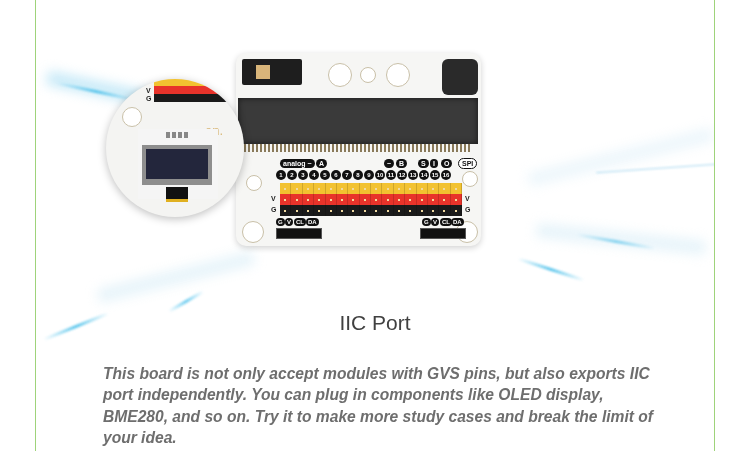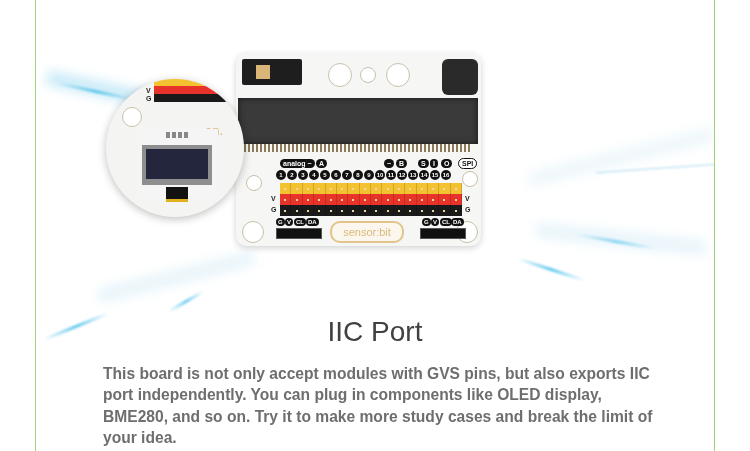--- a/index.html
+++ b/index.html
@@ -22,22 +22,22 @@
   .pin{flex:1;border-right:1px solid rgba(0,0,0,.15);position:relative;}
   .pin::after{content:"";position:absolute;left:50%;top:50%;width:2px;height:2px;margin:-1px;background:#f0d9a0;}
   .side{position:absolute;font-size:7px;font-weight:bold;color:#222;}
   .brand{position:absolute;left:94px;top:168px;width:70px;height:18px;border:2px solid #e0c48a;border-radius:10px;color:#d9b87a;font-size:11px;text-align:center;line-height:18px;background:#fbf7ee;}
   .hdr{position:absolute;height:9px;background:#111;border:1px solid #555;}
   .hdrlbl{position:absolute;font-size:6px;font-weight:bold;color:#fff;background:#111;border-radius:4px;padding:0 2px;line-height:8px;}
   .zoomcircle{position:absolute;left:106px;top:79px;width:138px;height:138px;border-radius:50%;background:#f4f4f2;box-shadow:0 2px 8px rgba(0,0,0,.25);overflow:hidden;}
   .oled{position:absolute;left:32px;top:50px;width:80px;height:70px;background:#f5f5f5;}
   .oled .screen{position:absolute;left:4px;top:16px;width:70px;height:40px;background:#8e8e8e;}
   .oled .screen .glass{position:absolute;left:4px;top:4px;width:62px;height:30px;background:#23263c;}
-  .title{position:absolute;left:0;width:750px;top:297px;text-align:center;font-size:28px;color:#404040;font-weight:normal;letter-spacing:0px;}
-  .desc{position:absolute;left:103px;top:347px;width:550px;font-size:15.6px;line-height:21.5px;color:#6e6e6e;font-weight:bold;}
+  .title{position:absolute;left:0;width:750px;top:297px;text-align:center;font-size:21px;color:#404040;font-weight:normal;letter-spacing:0px;}
+  .desc{position:absolute;left:103px;top:347px;width:550px;font-size:15.6px;line-height:21.5px;color:#6e6e6e;font-weight:bold;font-style:italic;}
 </style>
 </head>
 <body>
 
 <div class="frame">
 
   <div class="ray soft" style="left:10px;top:82px;width:110px;background:#8fd4f0;transform:rotate(12deg);"></div>
   <div class="ray" style="left:20px;top:90px;width:80px;background:linear-gradient(90deg,rgba(92,198,236,0),#5cc6ec,rgba(92,198,236,0));transform:rotate(12deg);"></div>
   <div class="ray" style="left:5px;top:325px;width:70px;background:linear-gradient(90deg,rgba(92,198,236,0),#5cc6ec,rgba(92,198,236,0));transform:rotate(-22deg);"></div>
   <div class="ray soft" style="left:60px;top:270px;width:160px;background:#cfe9f5;transform:rotate(-14deg);"></div>
@@ -151,21 +151,20 @@
   <div class="hole" style="left:226px;top:118px;width:14px;height:14px;"></div>
   <div class="hole" style="left:6px;top:168px;width:20px;height:20px;"></div>
   <div class="hole" style="left:220px;top:168px;width:20px;height:20px;"></div>
 
   <span class="hdrlbl" style="left:40px;top:165px;">G</span>
   <span class="hdrlbl" style="left:49px;top:165px;">V</span>
   <span class="hdrlbl" style="left:58px;top:165px;">CL</span>
   <span class="hdrlbl" style="left:70px;top:165px;">DA</span>
   <div class="hdr" style="left:40px;top:175px;width:44px;"></div>
 
-  <div class="brand">sensor:bit</div>
 
   <span class="hdrlbl" style="left:186px;top:165px;">G</span>
   <span class="hdrlbl" style="left:195px;top:165px;">V</span>
   <span class="hdrlbl" style="left:204px;top:165px;">CL</span>
   <span class="hdrlbl" style="left:215px;top:165px;">DA</span>
   <div class="hdr" style="left:184px;top:175px;width:44px;"></div>
 </div>
 
 <div class="zoomcircle">
   <div style="position:absolute;left:48px;top:0;width:90px;height:7px;background:#f2c230;"></div>

